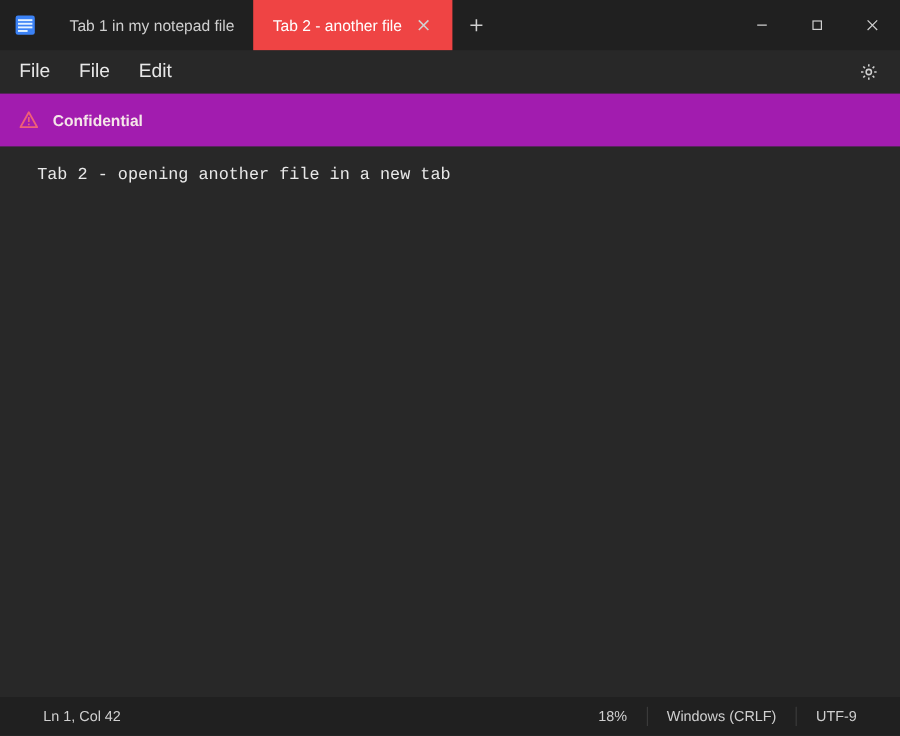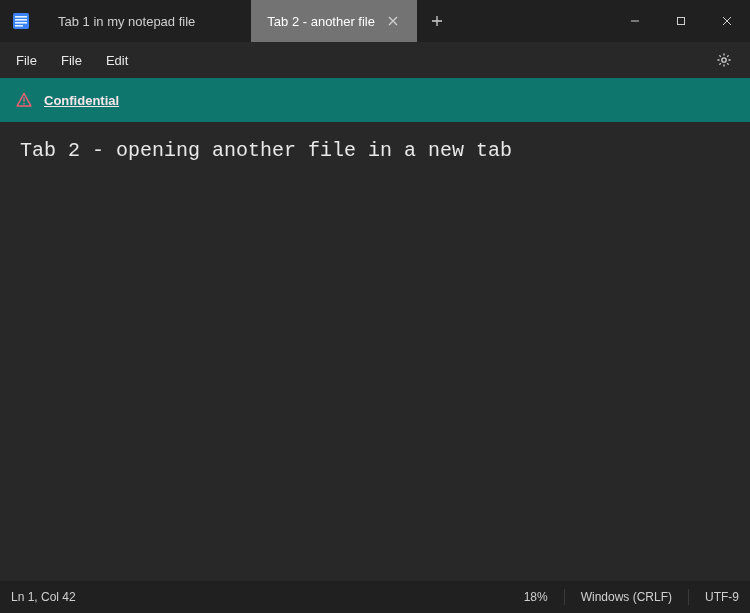--- a/index.html
+++ b/index.html
@@ -11,29 +11,29 @@
     display: flex; flex-direction: column;
     overflow: hidden;
   }
   .titlebar {
     height: 42px; display: flex; align-items: stretch;
     background: #202020;
   }
   .app-icon {
     width: 42px; display: flex; align-items: center; justify-content: center;
   }
-  .tabs { display: flex; align-items: stretch; gap: 40px; }
+  .tabs { display: flex; align-items: stretch; }
   .tab {
     display: flex; align-items: center; gap: 10px;
     padding: 0 16px;
     font-size: 13px; color: #cfcfcf;
     cursor: pointer;
     max-width: 220px;
   }
-  .tab.active { background: #737373; color: #ffffff; }
+  .tab.active { background: #ef4444; color: #ffffff; }
   .tab .close {
     width: 16px; height: 16px; display: flex; align-items: center; justify-content: center;
     color: #d0d0d0; font-size: 12px;
   }
   .new-tab {
     width: 40px; display: flex; align-items: center; justify-content: center;
     color: #d0d0d0; font-size: 16px; cursor: pointer;
   }
   .window-controls {
     margin-left: auto; display: flex;
@@ -43,49 +43,49 @@
     color: #cfcfcf; cursor: pointer;
   }
   .wc-btn svg { stroke: currentColor; fill: none; }
 
   .menubar {
     height: 36px; display: flex; align-items: center;
     padding: 0 4px;
     background: #282828;
   }
   .menu-item {
-    padding: 6px 12px; color: #e8e8e8; font-size: 13px;
+    padding: 6px 12px; color: #e8e8e8; font-size: 16px;
     cursor: pointer; border-radius: 4px;
   }
   .settings-btn {
     margin-left: auto; margin-right: 8px;
     width: 28px; height: 28px;
     display: flex; align-items: center; justify-content: center;
     color: #d0d0d0; cursor: pointer;
   }
 
   .banner {
     display: flex; align-items: center; gap: 12px;
     padding: 14px 16px;
-    background: #0f766e; color: #f5e6e9; text-decoration: underline;
+    background: #a21caf; color: #f5e6e9;
   }
   .banner-title { font-weight: 600; }
   .banner-text { color: #e6c5cb; }
   .warn-icon { color: #ef6077; display:flex; align-items:center; }
 
   .editor {
-    flex: 1; padding: 14px 20px;
+    flex: 1; padding: 14px 31px;
     font-family: Consolas, "Courier New", monospace;
-    font-size: 20px; line-height: 1.5;
+    font-size: 14px; line-height: 1.5;
     color: #e8e8e8; white-space: pre;
   }
 
   .statusbar {
     height: 32px; display: flex; align-items: center;
-    padding: 0 11px;
+    padding: 0 36px;
     background: #202020; color: #d0d0d0;
     font-size: 12px;
   }
   .status-left { flex: 0 0 auto; }
   .spacer { flex: 1; }
   .sep { width:1px; height:16px; background:#3a3a3a; margin:0 16px; }
 </style>
 </head>
 <body>
 

